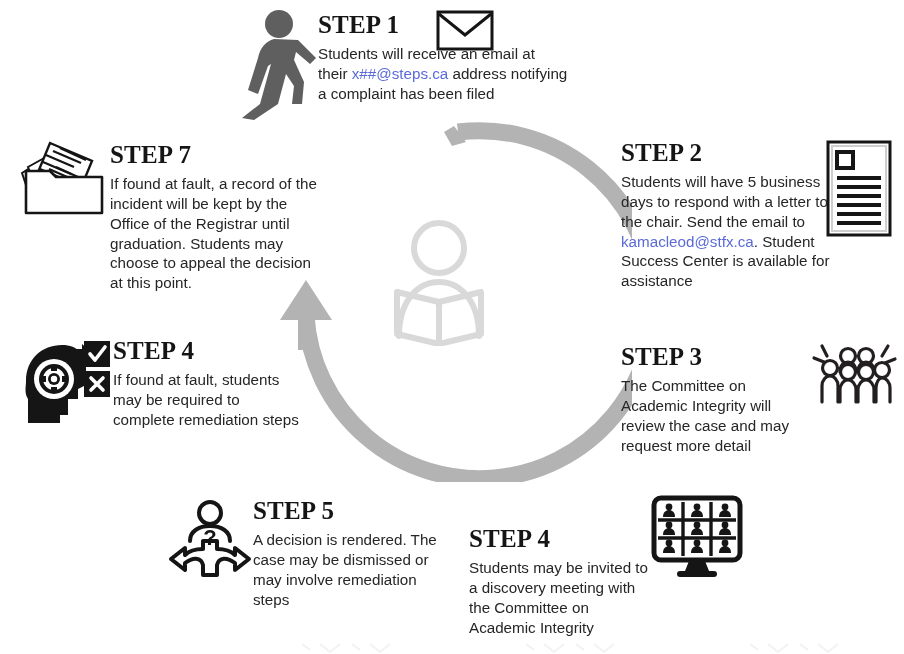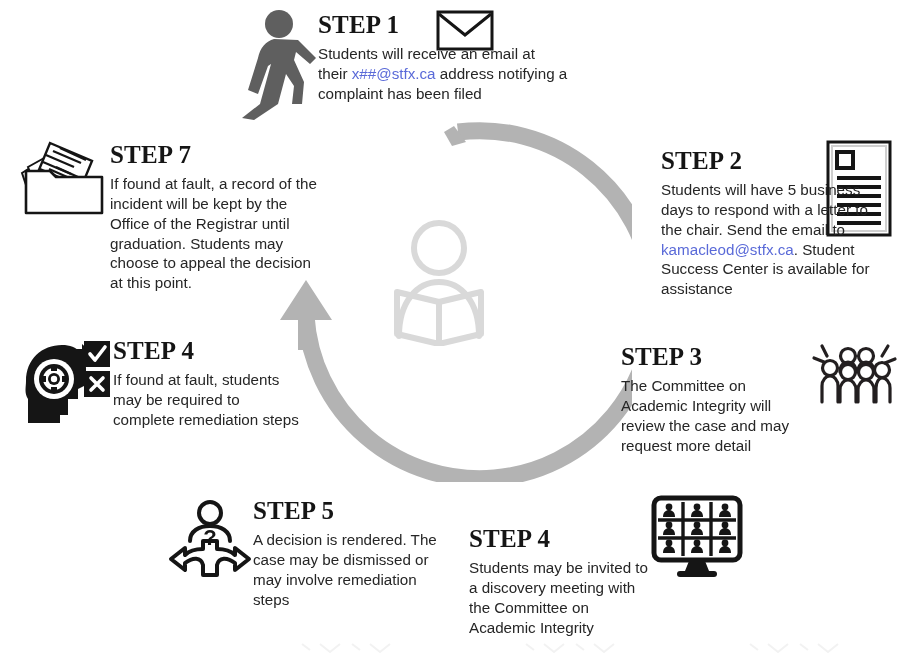--- a/index.html
+++ b/index.html
@@ -42,21 +42,21 @@
     line-height: 1.30;
     color: #262626;
     margin: 0;
   }
   .step-body .link {
     color: #5a6ad8;
   }
 
   
   #step1 { left: 318px; top: 12px;  width: 250px; }
-  #step2 { left: 621px; top: 148px; width: 212px; margin-left: 40px; }
+  #step2 { left: 621px; top: 140px; width: 212px; }
   #step3 { left: 621px; top: 344px; width: 190px; }
   #step4 { left: 469px; top: 498px; width: 180px; margin-top: 28px; }
   #step5 { left: 253px; top: 498px; width: 190px; }
   #step6 { left: 113px; top: 338px; width: 186px; }
   #step7 { left: 110px; top: 142px; width: 212px; }
 
   
   .icon { position: absolute; }
   #icon-walking    { left: 238px; top: 8px;    width: 84px;  height: 112px; }
   #icon-envelope   { left: 435px; top: 8px;    width: 60px;  height: 44px;  }
@@ -126,21 +126,21 @@
     </g>
   </svg>
 
   <svg id="icon-envelope" class="icon" viewBox="0 0 60 44">
     <rect x="3" y="4" width="54" height="37" fill="#ffffff" stroke="#151515" stroke-width="3"></rect>
     <path d="M 4 6 L 30 27 L 56 6" fill="none" stroke="#151515" stroke-width="3"></path>
   </svg>
 
   <div class="step" id="step1">
     <h2 class="step-title">STEP 1</h2>
-    <p class="step-body"><span>Students will receive an email at their </span><span class="link">x##@stfx.ca</span><span> address notifying a complaint has been filed</span></p>
+    <p class="step-body"><span>Students will receive an email at their </span><span class="link">x##@steps.ca</span><span> address notifying a complaint has been filed</span></p>
   </div>
 
   <svg id="icon-document" class="icon" viewBox="0 0 66 97">
     <rect x="2" y="2" width="62" height="93" fill="#ffffff" stroke="#151515" stroke-width="3"></rect>
     <rect x="6" y="6" width="54" height="85" fill="none" stroke="#cfcfcf" stroke-width="2"></rect>
     <rect x="11" y="12" width="16" height="16" fill="none" stroke="#151515" stroke-width="4"></rect>
     <g fill="#151515">
       <rect x="11" y="36" width="44" height="4"></rect>
       <rect x="11" y="45" width="44" height="4"></rect>
       <rect x="11" y="54" width="44" height="4"></rect>

